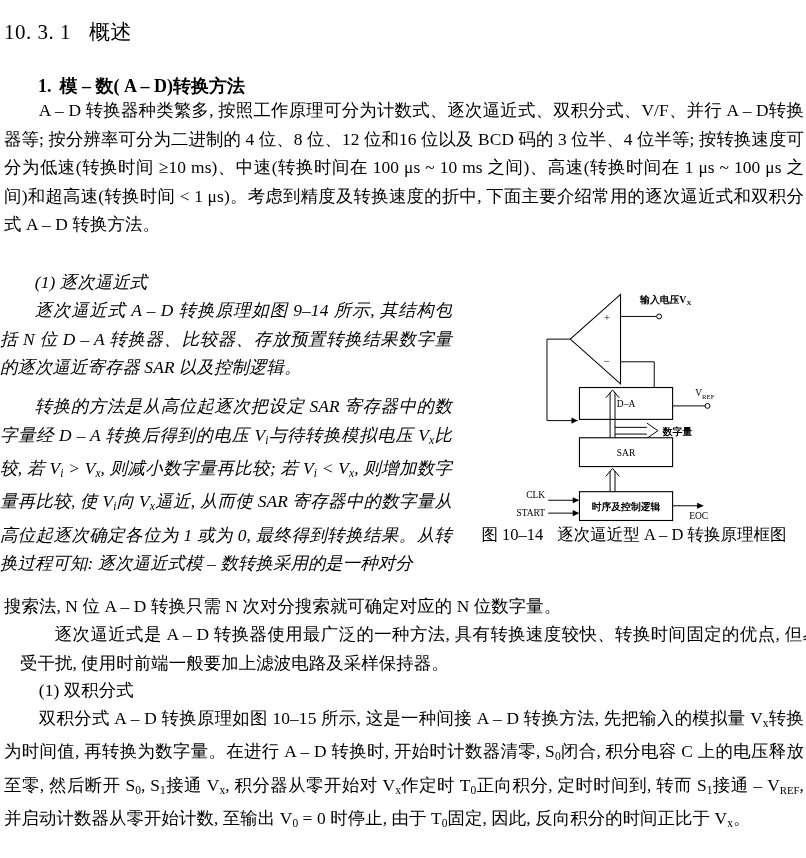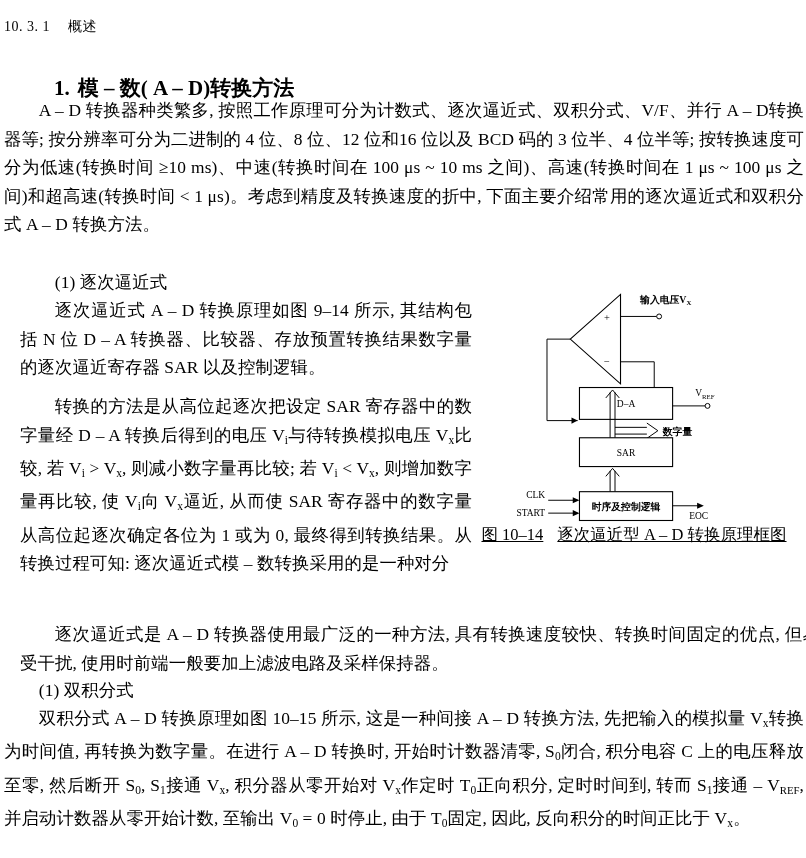--- a/index.html
+++ b/index.html
@@ -21,52 +21,53 @@
     overflow: hidden;
     box-sizing: border-box;
     padding: 0;
   }
 
   
   .sec-num-heading {
     position: absolute;
     left: 4px;
     top: 18px;
-    font-size: 14px;
+    font-size: 21px;
     letter-spacing: 0.5px;
     white-space: nowrap;
   }
   .sec-num-heading .num { margin-right: 18px; }
 
   .sub-heading {
     position: absolute;
-    left: 54px;
+    left: 38px;
     top: 74px;
-    font-size: 21px;
+    font-size: 18px;
     font-weight: bold;
     white-space: nowrap;
   }
   .sub-heading .idx { margin-right: 8px; }
 
   
   .para {
     position: absolute;
     font-size: 17.4px;
     line-height: 28.5px;
     text-align: justify;
     text-justify: inter-ideograph;
     letter-spacing: 0.1px;
   }
   .full {
     left: 4px;
     width: 800px;
   }
   .narrow {
-    left: 20px;
+    left: 0;
     width: 452px;
+    font-style: italic;
   }
   .indent { text-indent: 2em; }
 
   .p-intro    { top: 96px;  }
   .p-label1   { top: 268px; }
   .p-sa1      { top: 296px; }
   .p-sa2      { top: 392px; }
   .p-tail     { top: 592px; }
   .p-tail2    { top: 620px; margin-left: 16px; }
   .p-label2   { top: 676px; }
@@ -95,21 +96,20 @@
     height: 250px;
   }
   .fig-caption {
     position: absolute;
     left: 0;
     top: 248px;
     width: 344px;
     text-align: center;
     font-size: 16.5px;
     white-space: nowrap;
-    text-decoration: underline;
   }
   .fig-caption .cap-num { margin-right: 14px; }
 
   
   .lbl-cn {
     font-family: "Liberation Serif", "DejaVu Serif", serif;
     font-size: 16px;
     font-weight: bold;
     fill: #000;
   }
@@ -144,20 +144,21 @@
   <div class="para full indent p-intro">A – D 转换器种类繁多, 按照工作原理可分为计数式、逐次逼近式、双积分式、V/F、并行 A – D转换器等; 按分辨率可分为二进制的 4 位、8 位、12 位和16 位以及 BCD 码的 3 位半、4 位半等; 按转换速度可分为低速(转换时间 ≥10 ms)、中速(转换时间在 100 μs ~ 10 ms 之间)、高速(转换时间在 1 μs ~ 100 μs 之间)和超高速(转换时间 &lt; 1 μs)。考虑到精度及转换速度的折中, 下面主要介绍常用的逐次逼近式和双积分式 A – D 转换方法。</div>
 
   <div class="para narrow indent p-label1">(1) 逐次逼近式</div>
 
   <div class="para narrow indent p-sa1">逐次逼近式 A – D 转换原理如图 9–14 所示, 其结构包括 N 位 D – A 转换器、比较器、存放预置转换结果数字量的逐次逼近寄存器 SAR 以及控制逻辑。</div>
 
   <div class="para narrow indent p-sa2">
     <span>转换的方法是从高位起逐次把设定 SAR 寄存器中的数字量经 D – A 转换后得到的电压 V</span><sub>i</sub><span>与待转换模拟电压 V</span><sub>x</sub><span>比较, 若 V</span><sub>i</sub><span> &gt; V</span><sub>x</sub><span>, 则减小数字量再比较; 若 V</span><sub>i</sub><span> &lt; V</span><sub>x</sub><span>, 则增加数字量再比较, 使 V</span><sub>i</sub><span>向 V</span><sub>x</sub><span>逼近, 从而使 SAR 寄存器中的数字量从高位起逐次确定各位为 1 或为 0, 最终得到转换结果。从转换过程可知: 逐次逼近式模 – 数转换采用的是一种对分</span>
   </div>
 
+  <div class="para full p-tail">搜索法, N 位 A – D 转换只需 N 次对分搜索就可确定对应的 N 位数字量。</div>
 
   <div class="para full indent p-tail2">逐次逼近式是 A – D 转换器使用最广泛的一种方法, 具有转换速度较快、转换时间固定的优点, 但易受干扰, 使用时前端一般要加上滤波电路及采样保持器。</div>
 
   <div class="para full indent p-label2">(1) 双积分式</div>
 
   <div class="para full indent p-dual">
     <span>双积分式 A – D 转换原理如图 10–15 所示, 这是一种间接 A – D 转换方法, 先把输入的模拟量 V</span><sub>x</sub><span>转换为时间值, 再转换为数字量。在进行 A – D 转换时, 开始时计数器清零, S</span><sub>0</sub><span>闭合, 积分电容 C 上的电压释放至零, 然后断开 S</span><sub>0</sub><span>, S</span><sub>1</sub><span>接通 V</span><sub>x</sub><span>, 积分器从零开始对 V</span><sub>x</sub><span>作定时 T</span><sub>0</sub><span>正向积分, 定时时间到, 转而 S</span><sub>1</sub><span>接通 – V</span><sub class="vref-sub">REF</sub><span>, 并启动计数器从零开始计数, 至输出 V</span><sub>0</sub><span> = 0 时停止, 由于 T</span><sub>0</sub><span>固定, 因此, 反向积分的时间正比于 V</span><sub>x</sub><span>。</span>
   </div>
 
   <div class="figure">

